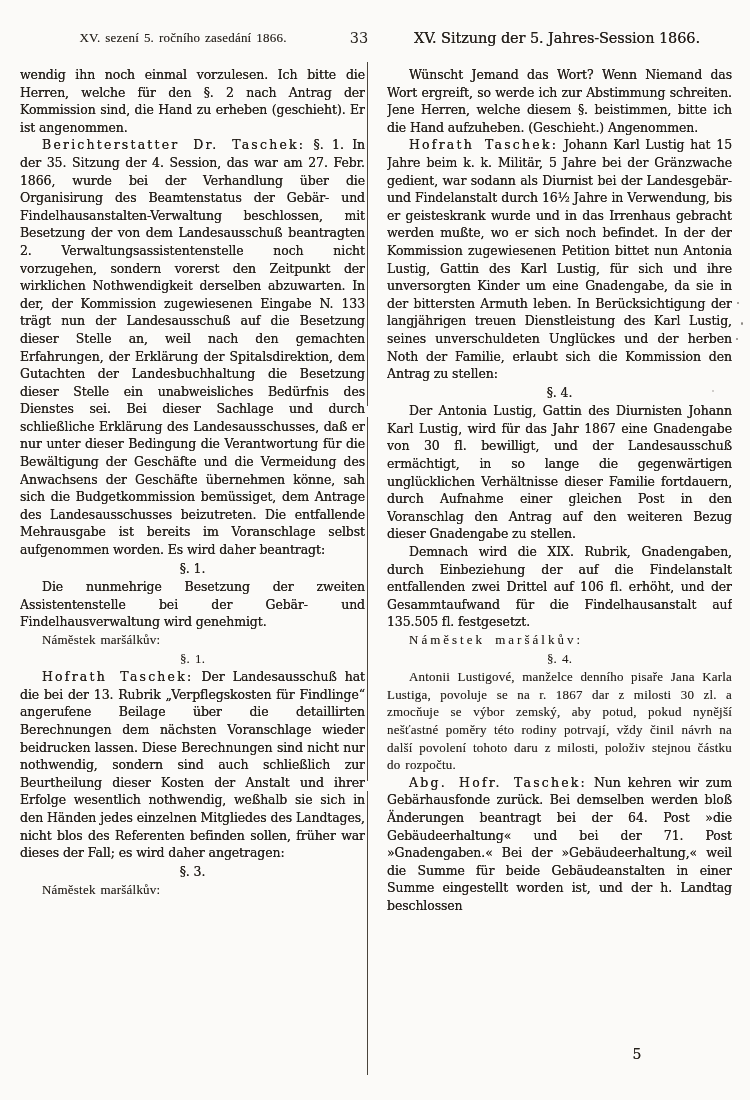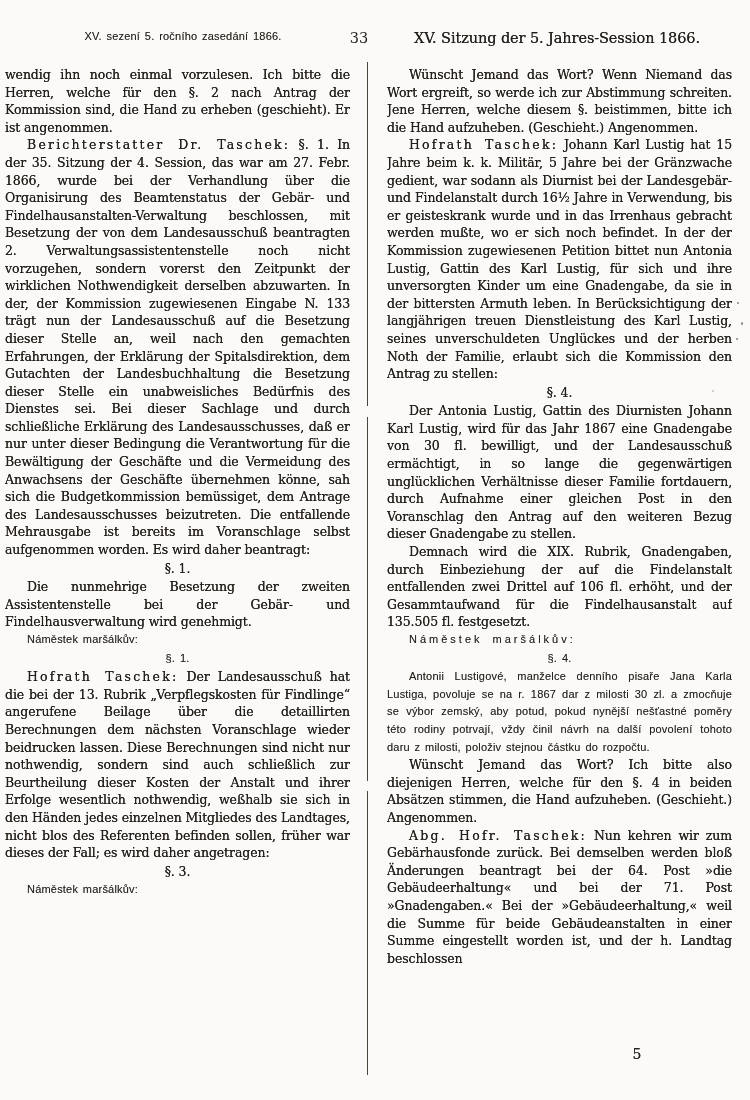--- a/index.html
+++ b/index.html
@@ -26,29 +26,29 @@
     position:absolute;left:367px;top:62px;width:1px;height:1013px;
     background:linear-gradient(to bottom,var(--rule) 0 34%,transparent 34% 35%,var(--rule) 35% 71%,transparent 71% 72%,var(--rule) 72% 100%);
   }
   
   .col{
     position:absolute;top:66px;width:345px;height:1018px;
     overflow:hidden;
     font-size:12.5px;line-height:17.6px;
     text-align:justify;
   }
-  .col-left{left:5px;}
+  .col-left{left:20px;}
   .col-right{left:387px;}
   .para{margin:0;}
   .para.indent{text-indent:22px;}
   .para.center{text-align:center;text-indent:0;margin:1px 0;}
   
   .de{font-family:"DejaVu Serif", serif;letter-spacing:-0.1px;text-shadow:0 0 0.55px rgba(20,14,8,0.85);}
   
-  .cs{font-family:Liberation Sans, sans-serif;font-size:11px;letter-spacing:0.2px;word-spacing:1.5px;text-shadow:0 0 0.2px rgba(20,14,8,0.4);}
+  .cs{font-family:Liberation Serif, serif;font-size:13px;letter-spacing:0.2px;word-spacing:1.5px;text-shadow:0 0 0.2px rgba(20,14,8,0.4);}
   .speaker{letter-spacing:2.2px;word-spacing:3px;}
   .para.spaced{letter-spacing:3px;word-spacing:4px;}
   
   .footer-num{position:absolute;left:622px;top:1046px;width:30px;text-align:center;font-size:14px;}
   
   .speck{position:absolute;background:rgba(40,32,24,0.55);border-radius:50%;}
   .speck.s1{left:737px;top:302px;width:2px;height:2px;}
   .speck.s2{left:741px;top:322px;width:2px;height:3px;}
   .speck.s3{left:736px;top:338px;width:2px;height:2px;}
   .speck.s4{left:712px;top:390px;width:2px;height:2px;opacity:.5;}
@@ -79,21 +79,20 @@
     </div>
   <div class="col col-right">
       <p class="para de indent">Wünscht Jemand das Wort? Wenn Niemand das Wort ergreift, so werde ich zur Abstimmung schreiten. Jene Herren, welche diesem §. beistimmen, bitte ich die Hand aufzuheben. (Geschieht.) Angenommen.</p>
       <p class="para de indent"><span class="speaker">Hofrath Taschek:</span> Johann Karl Lustig hat 15 Jahre beim k. k. Militär, 5 Jahre bei der Gränzwache gedient, war sodann als Diurnist bei der Landesgebär- und Findelanstalt durch 16½ Jahre in Verwendung, bis er geisteskrank wurde und in das Irrenhaus gebracht werden mußte, wo er sich noch befindet. In der der Kommission zugewiesenen Petition bittet nun Antonia Lustig, Gattin des Karl Lustig, für sich und ihre unversorgten Kinder um eine Gnadengabe, da sie in der bittersten Armuth leben. In Berücksichtigung der langjährigen treuen Dienstleistung des Karl Lustig, seines unverschuldeten Unglückes und der herben Noth der Familie, erlaubt sich die Kommission den Antrag zu stellen:</p>
       <p class="para de center">§. 4.</p>
       <p class="para de indent">Der Antonia Lustig, Gattin des Diurnisten Johann Karl Lustig, wird für das Jahr 1867 eine Gnadengabe von 30 fl. bewilligt, und der Landesausschuß ermächtigt, in so lange die gegenwärtigen unglücklichen Verhältnisse dieser Familie fortdauern, durch Aufnahme einer gleichen Post in den Voranschlag den Antrag auf den weiteren Bezug dieser Gnadengabe zu stellen.</p>
       <p class="para de indent">Demnach wird die XIX. Rubrik, Gnadengaben, durch Einbeziehung der auf die Findelanstalt entfallenden zwei Drittel auf 106 fl. erhöht, und der Gesammtaufwand für die Findelhausanstalt auf 135.505 fl. festgesetzt.</p>
       <p class="para cs indent spaced">Náměstek maršálkův:</p>
       <p class="para cs center">§. 4.</p>
       <p class="para cs indent">Antonii Lustigové, manželce denního pisaře Jana Karla Lustiga, povoluje se na r. 1867 dar z milosti 30 zl. a zmocňuje se výbor zemský, aby potud, pokud nynější nešťastné poměry této rodiny potrvají, vždy činil návrh na další povolení tohoto daru z milosti, položiv stejnou částku do rozpočtu.</p>
-      <p class="para de indent">Wünscht Jemand das Wort? Ich bitte also diejenigen Herren, welche für den §. 4 in beiden Absätzen stimmen, die Hand aufzuheben. (Geschieht.) Angenommen.</p>
       <p class="para de indent"><span class="speaker">Abg. Hofr. Taschek:</span> Nun kehren wir zum Gebärhausfonde zurück. Bei demselben werden bloß Änderungen beantragt bei der 64. Post »die Gebäudeerhaltung« und bei der 71. Post »Gnadengaben.« Bei der »Gebäudeerhaltung,« weil die Summe für beide Gebäudeanstalten in einer Summe eingestellt worden ist, und der h. Landtag beschlossen</p>
     </div>
 
   <div class="footer-num de">5</div>
 
   <div class="speck s1"></div>
   <div class="speck s2"></div>
   <div class="speck s3"></div>
   <div class="speck s4"></div>
 

